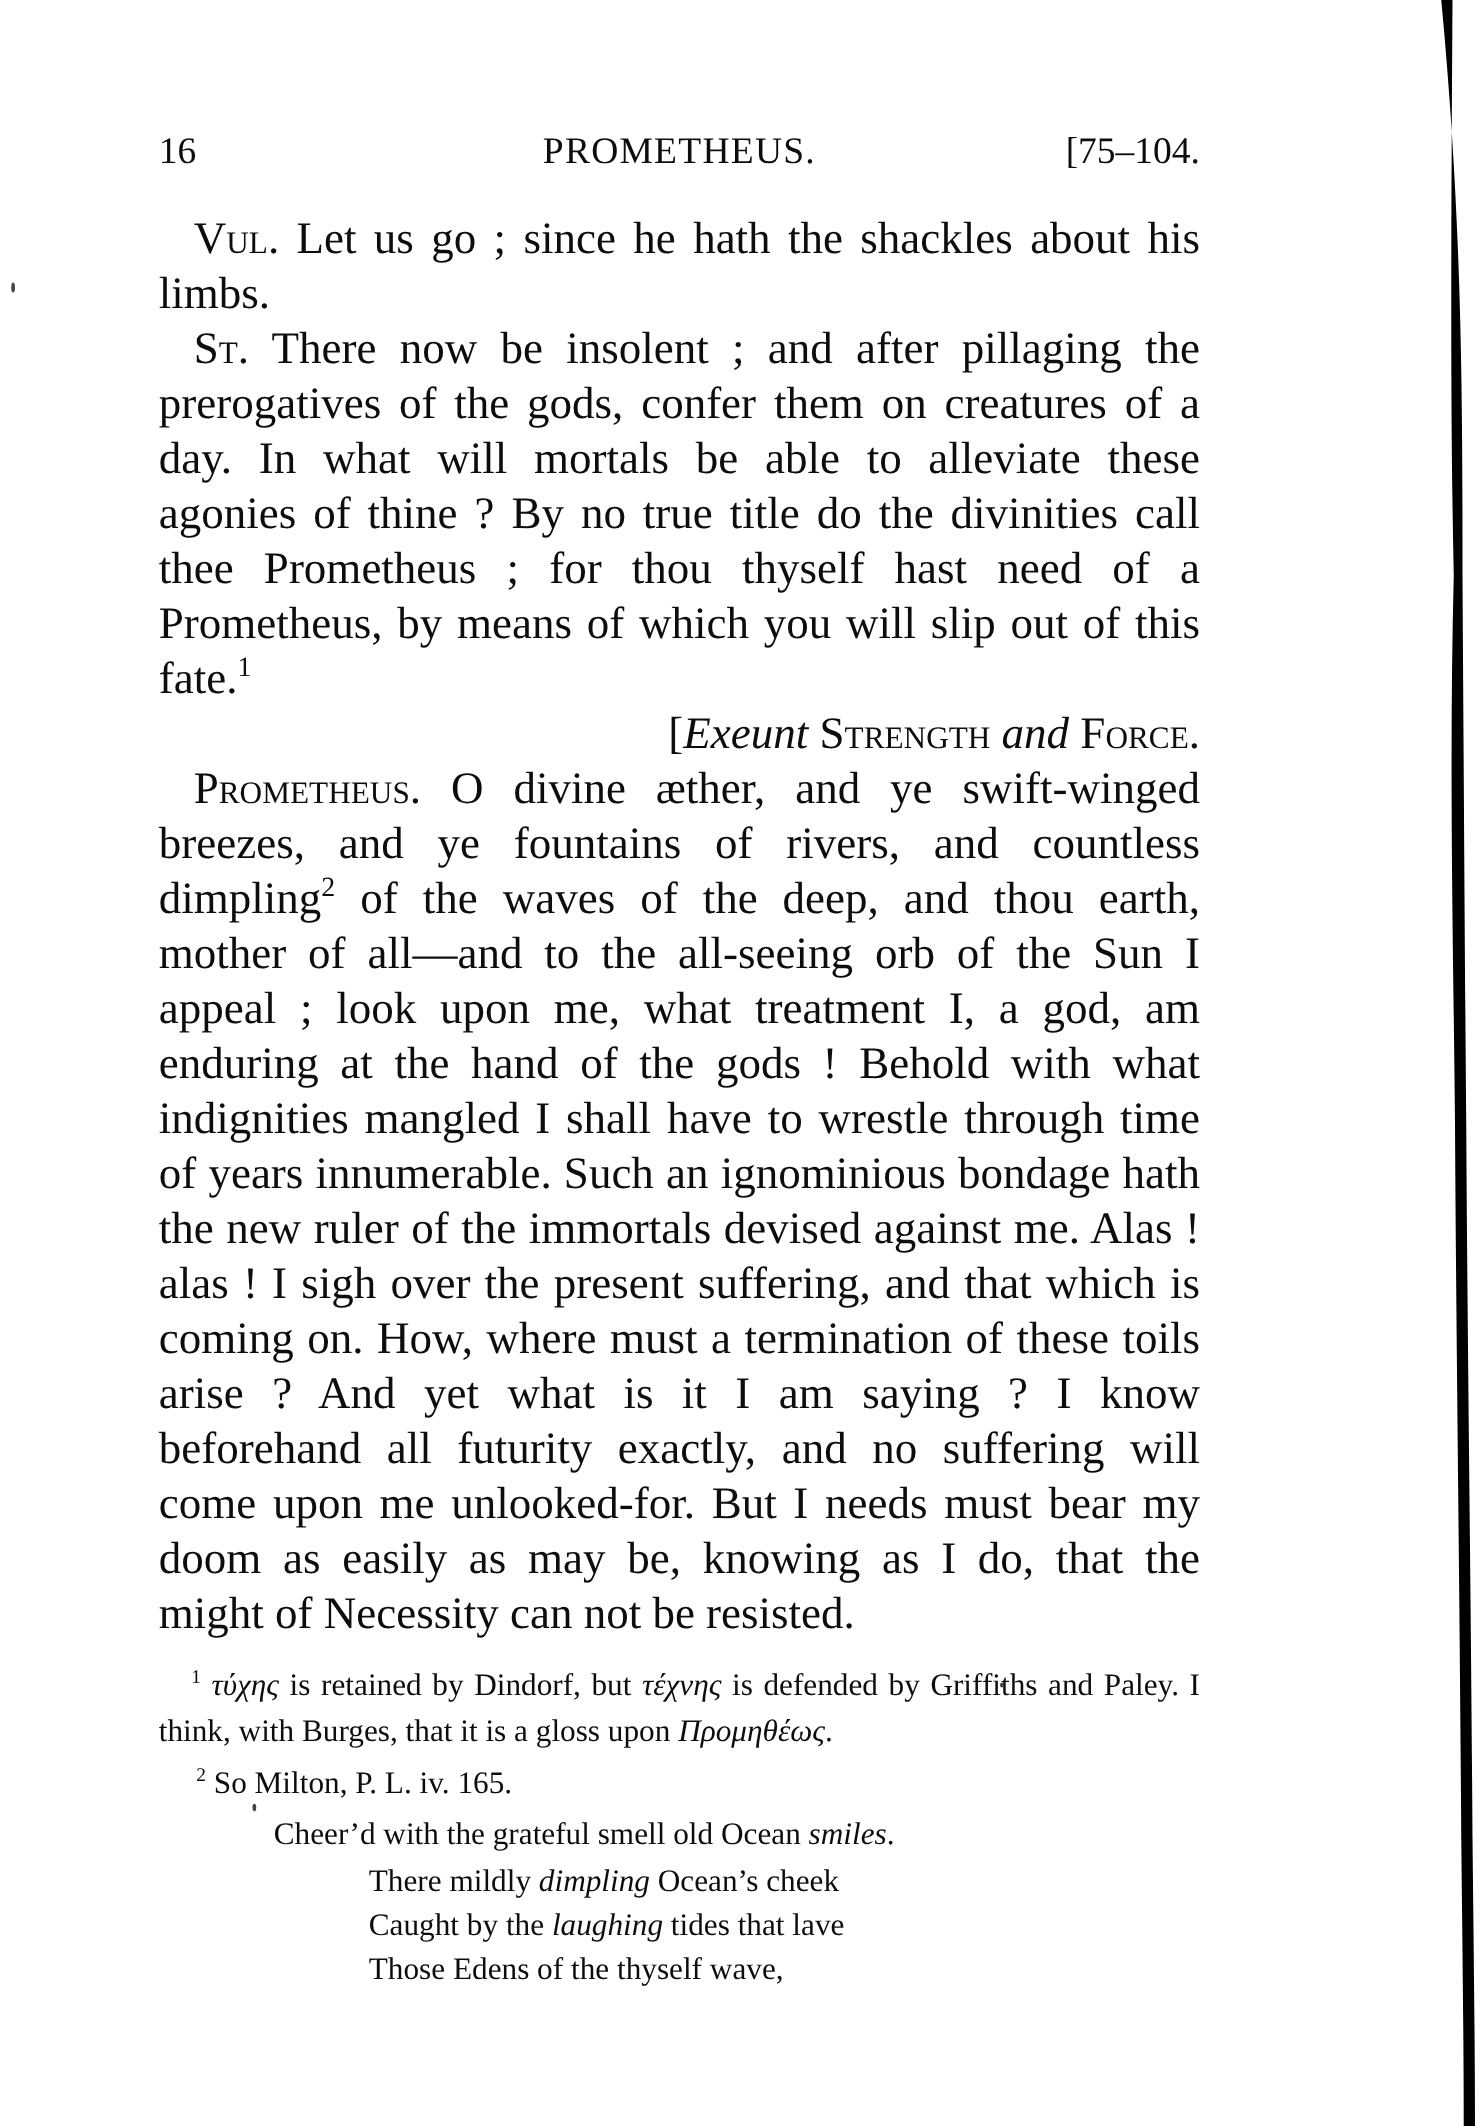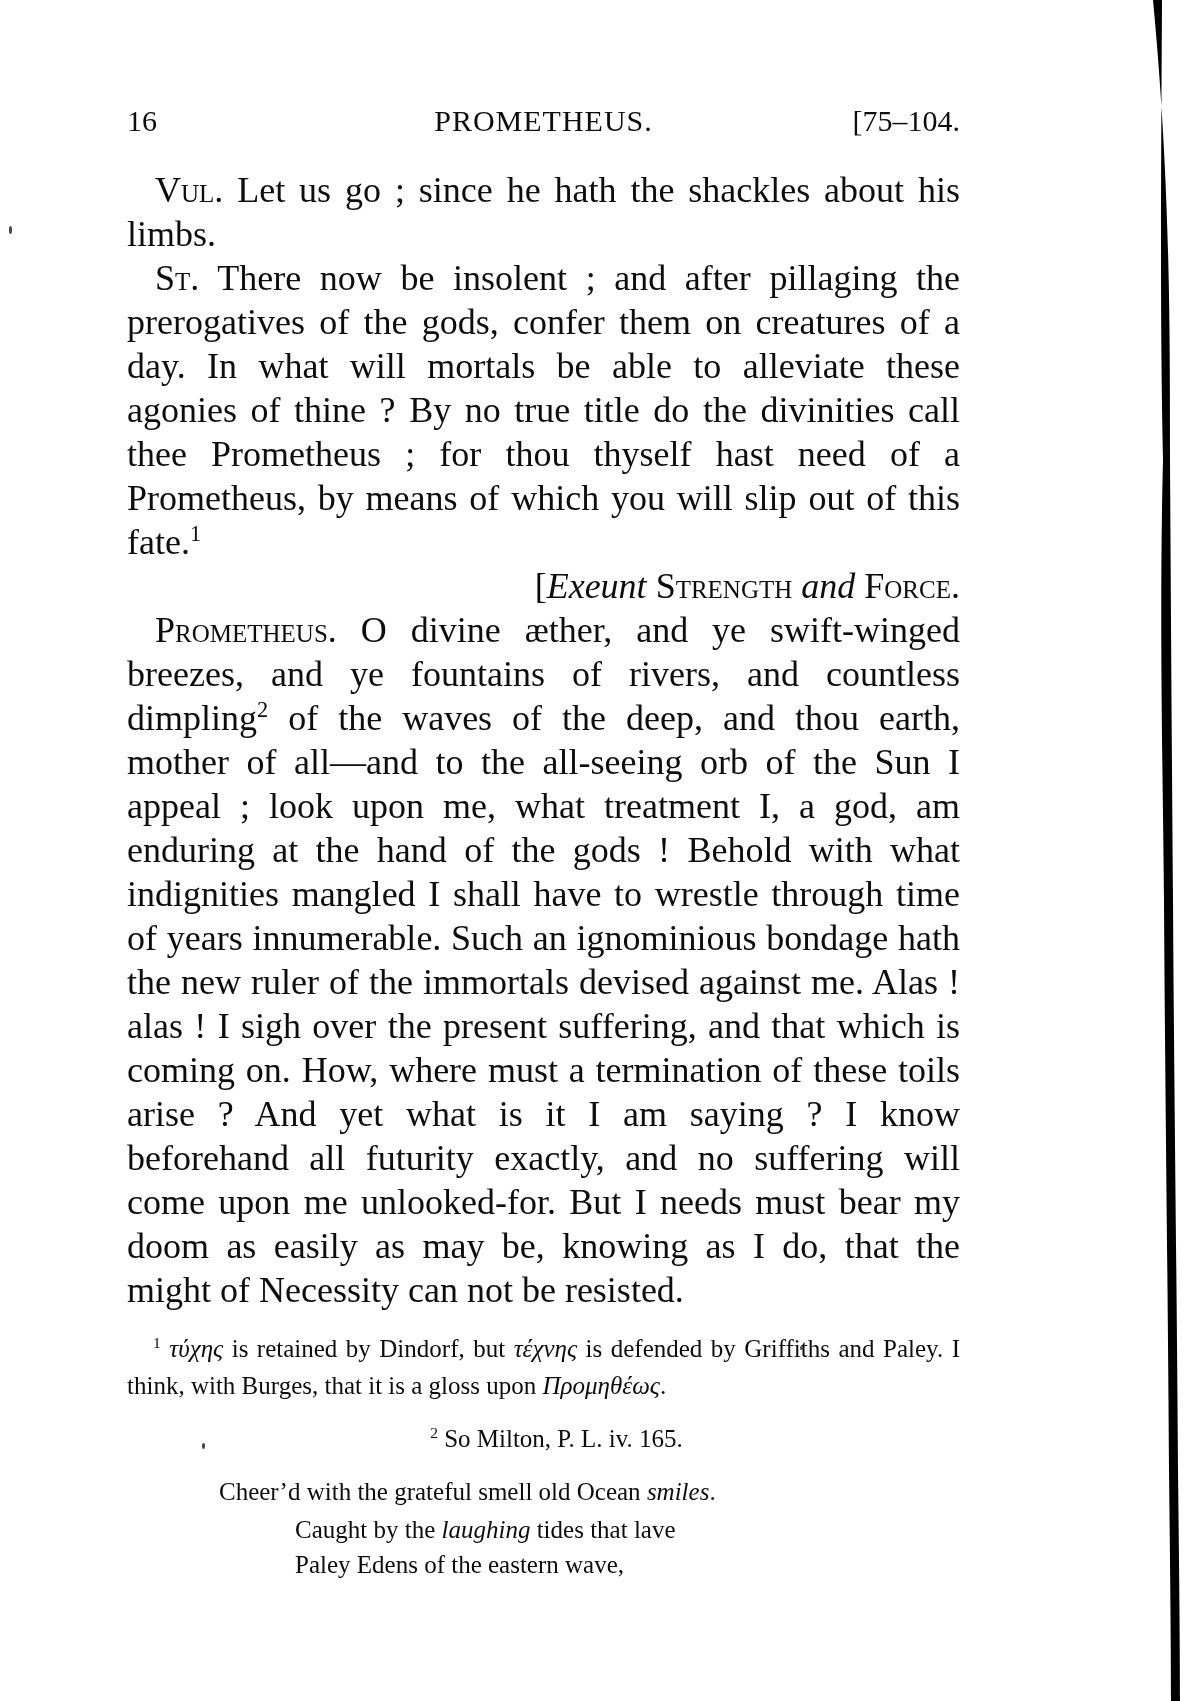--- a/index.html
+++ b/index.html
@@ -48,21 +48,21 @@
   .footnotes {
     margin-top: 18px;
     font-size: 25px;
     line-height: 37px;
   }
   p.fn {
     margin: 0;
     text-align: justify;
     text-indent: 26px;
   }
-  p.fn2 { margin: 16px; text-indent: 26px; text-align: center; }
+  p.fn2 { margin: 4px; text-indent: 26px; }
   p.quote { margin: 3px 0 0 0; padding-left: 92px; }
   p.byron-intro { margin: 0; padding-left: 26px; }
   .verse { margin-top: 2px; padding-left: 168px; line-height: 35px; }
   .verse p { margin: 0; }
   .binding-edge { position: absolute; top: 0; left: 0; pointer-events: none; }
   .speck { position: absolute; background: #444; border-radius: 50%; }
 </style>
 </head>
 <body>
 
@@ -87,22 +87,23 @@
 
     <p class="fn"><sup class="ref">1</sup>
       <span class="gr">τύχης</span><span> is retained by Dindorf, but </span><span class="gr">τέχνης</span><span> is defended by Griffiths and Paley. I think, with Burges, that it is a gloss upon </span><span class="gr">Προμηθέως</span><span>.</span></p>
 
     <p class="fn2"><sup class="ref">2</sup><span> So Milton, P. L. iv. 165.</span></p>
 
     <p class="quote"><span>Cheer’d with the grateful smell old Ocean </span><em>smiles</em><span>.</span></p>
 
 
     <div class="verse">
+      <p><span>There mildly </span><em>dimpling</em><span> Ocean’s cheek</span></p>
       <p><span>Caught by the </span><em>laughing</em><span> tides that lave</span></p>
-      <p><span>Paley Edens of the eastern wave,</span><em></em><span></span></p>
+      <p><span>Those Edens of the thyself wave,</span><em></em><span></span></p>
     </div>
 
   </div>
 </div>
 
 <svg class="binding-edge" width="1186" height="1701" viewBox="0 0 1186 1701" aria-hidden="true">
   <path fill="#000000" d="M1153,0 L1162,0
            C1161,180 1160,320 1163,460
            C1159,620 1163,780 1164,900
            C1165,1080 1168,1300 1169,1470

